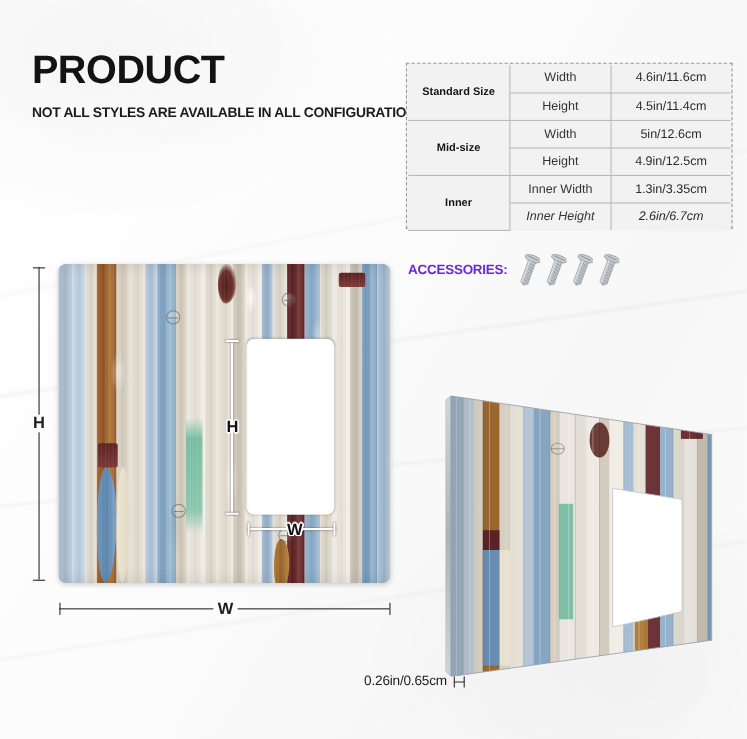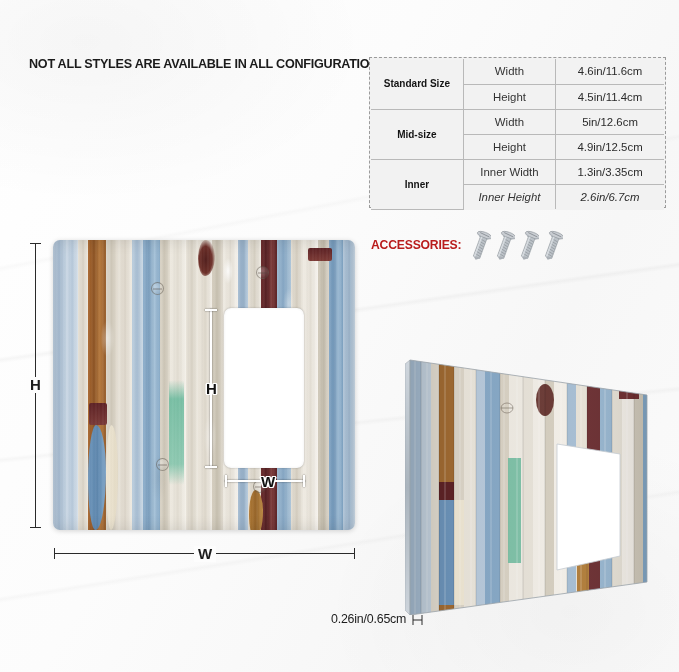--- a/index.html
+++ b/index.html
@@ -91,21 +91,21 @@
   table.spec tr td:last-child{ border-right:none; }
   table.spec tr:first-child td{ border-top:none; }
   table.spec tr:last-child td{ border-bottom:none;font-style:italic; }
 
   
   .acc-row{
     position:absolute; left:371px; top:228px;
     display:flex; align-items:center; gap:6px;
   }
   .acc-label{
-    font-size:12.2px; font-weight:bold; color:#b91c1c;
+    font-size:12.2px; font-weight:bold; color:#6d28d9;
     letter-spacing:-.2px; white-space:nowrap;
   }
   .screws{ display:flex; align-items:center; gap:4px; margin-left:4px; }
   .screw{ width:20px; height:34px; display:block; }
 
   
   .plate-main{
     position:absolute; left:53px; top:240px;
     width:302px; height:290px;
     border-radius:7px;
@@ -216,20 +216,21 @@
 </head>
 <body>
 
 <div id="page">
 
   <div class="bg-streaks"></div>
   <div class="bg-soft-tl"></div>
   <div class="bg-soft-br"></div>
 
   <div class="title-block">
+    <div class="title-l1">PRODUCT</div>
     <div class="subtitle">NOT ALL STYLES ARE AVAILABLE IN ALL CONFIGURATIONS</div>
   </div>
 
   <div class="spec-wrap">
     <table class="spec">
       <tbody>
           <tr>
         <td class="cat" rowspan="2">Standard Size</td>
         <td class="dim">Width</td>
         <td class="val">4.6in/11.6cm</td>

